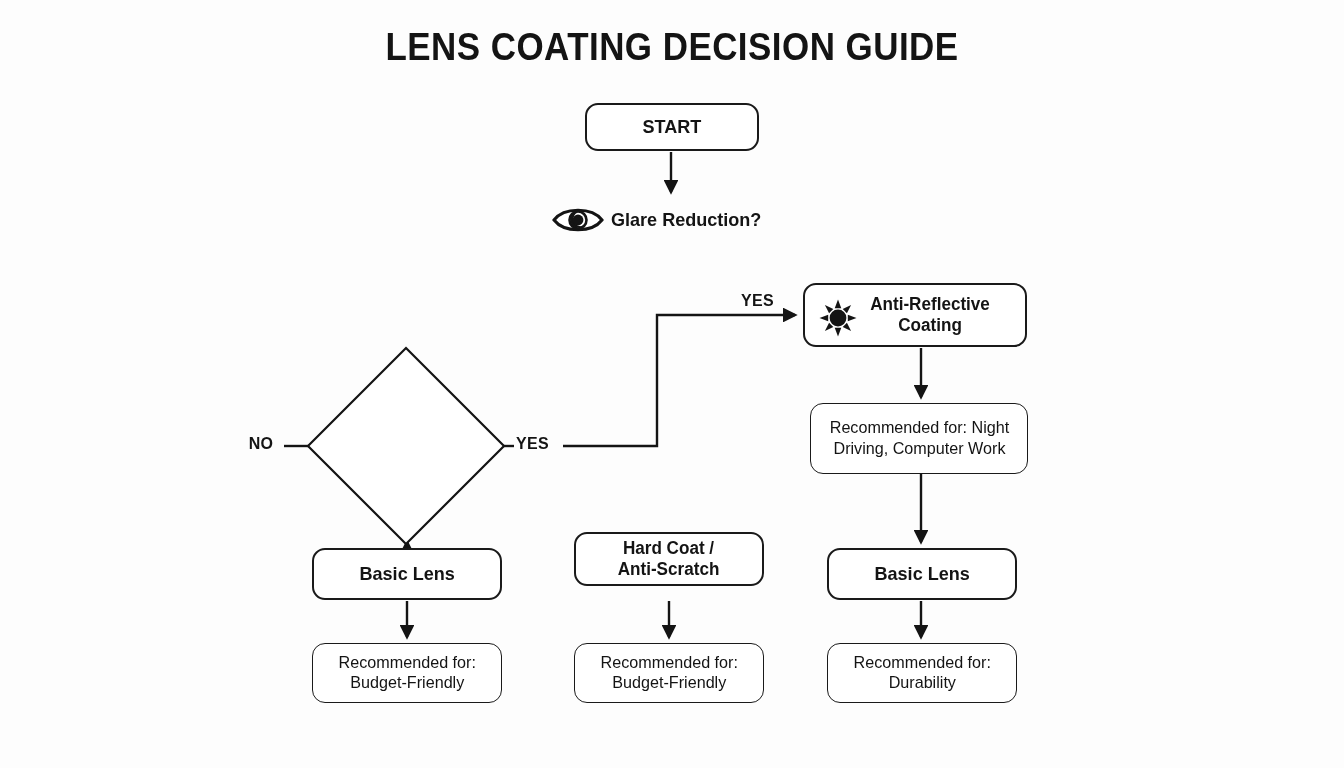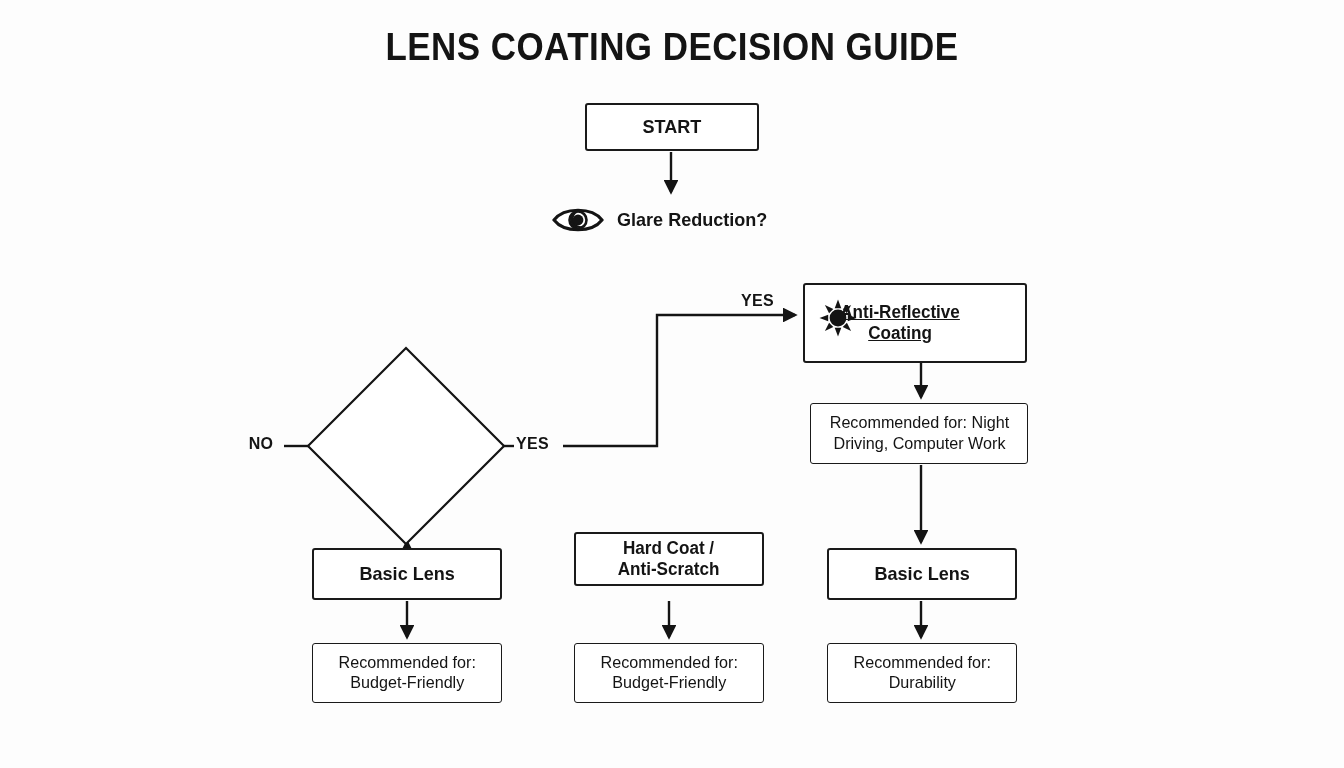--- a/index.html
+++ b/index.html
@@ -33,21 +33,21 @@
     color: #141414;
     font-family: "Liberation Sans Narrow", "Liberation Sans", sans-serif;
     transform: scaleX(0.92);
   }
   
   .node {
     position: absolute;
     box-sizing: border-box;
     background: #ffffff;
     border: 2px solid #1a1a1a;
-    border-radius: 3px;
+    border-radius: 13px;
     display: flex;
     align-items: center;
     justify-content: center;
     text-align: center;
     line-height: 1.18;
     color: #141414;
   }
   .node.bold {
     font-weight: bold;
   }
@@ -59,28 +59,27 @@
     display: block;
     white-space: pre-line;
     transform: scaleX(0.95);
   }
   
   #node-start {
     left: 585px; top: 103px; width: 174px; height: 48px;
     font-size: 19px;
   }
   #node-ar {
-    left: 803px; top: 283px; width: 224px; height: 80px;
+    left: 803px; top: 283px; width: 224px; height: 64px;
     font-size: 18px;
     justify-content: flex-start;
-    padding-left: 32px;
-    text-decoration: underline;
+    padding-left: 62px;
   }
   #node-ar-rec {
-    left: 810px; top: 403px; width: 218px; height: 61px;
+    left: 810px; top: 403px; width: 218px; height: 71px;
     font-size: 17px;
   }
   #node-ar-basic {
     left: 827px; top: 548px; width: 190px; height: 52px;
     font-size: 19px;
   }
   #node-ar-durability {
     left: 827px; top: 643px; width: 190px; height: 60px;
     font-size: 17px;
   }
@@ -100,21 +99,21 @@
     left: 312px; top: 643px; width: 190px; height: 60px;
     font-size: 17px;
   }
   
   #node-glare {
     position: absolute;
     left: 552px; top: 203px;
     height: 34px;
     display: flex;
     align-items: center;
-    gap: 9px;
+    gap: 3px;
     font-size: 19px;
     font-weight: bold;
     color: #141414;
   }
   #node-glare .node-text { transform: scaleX(0.95); }
   
   #node-scratch {
     position: absolute;
     left: 306px;
     top: 346px;

